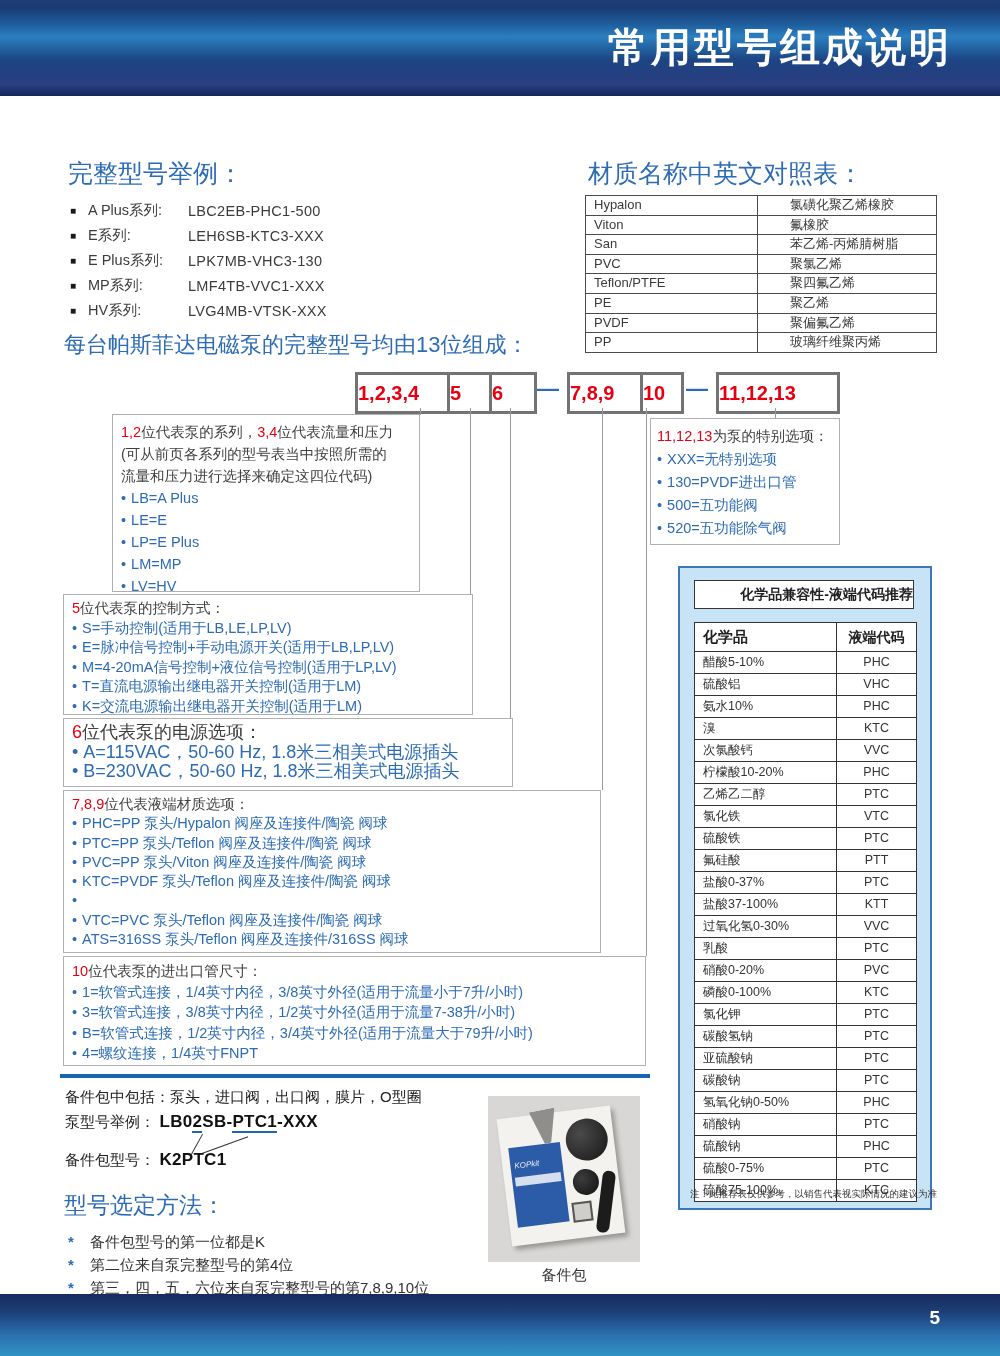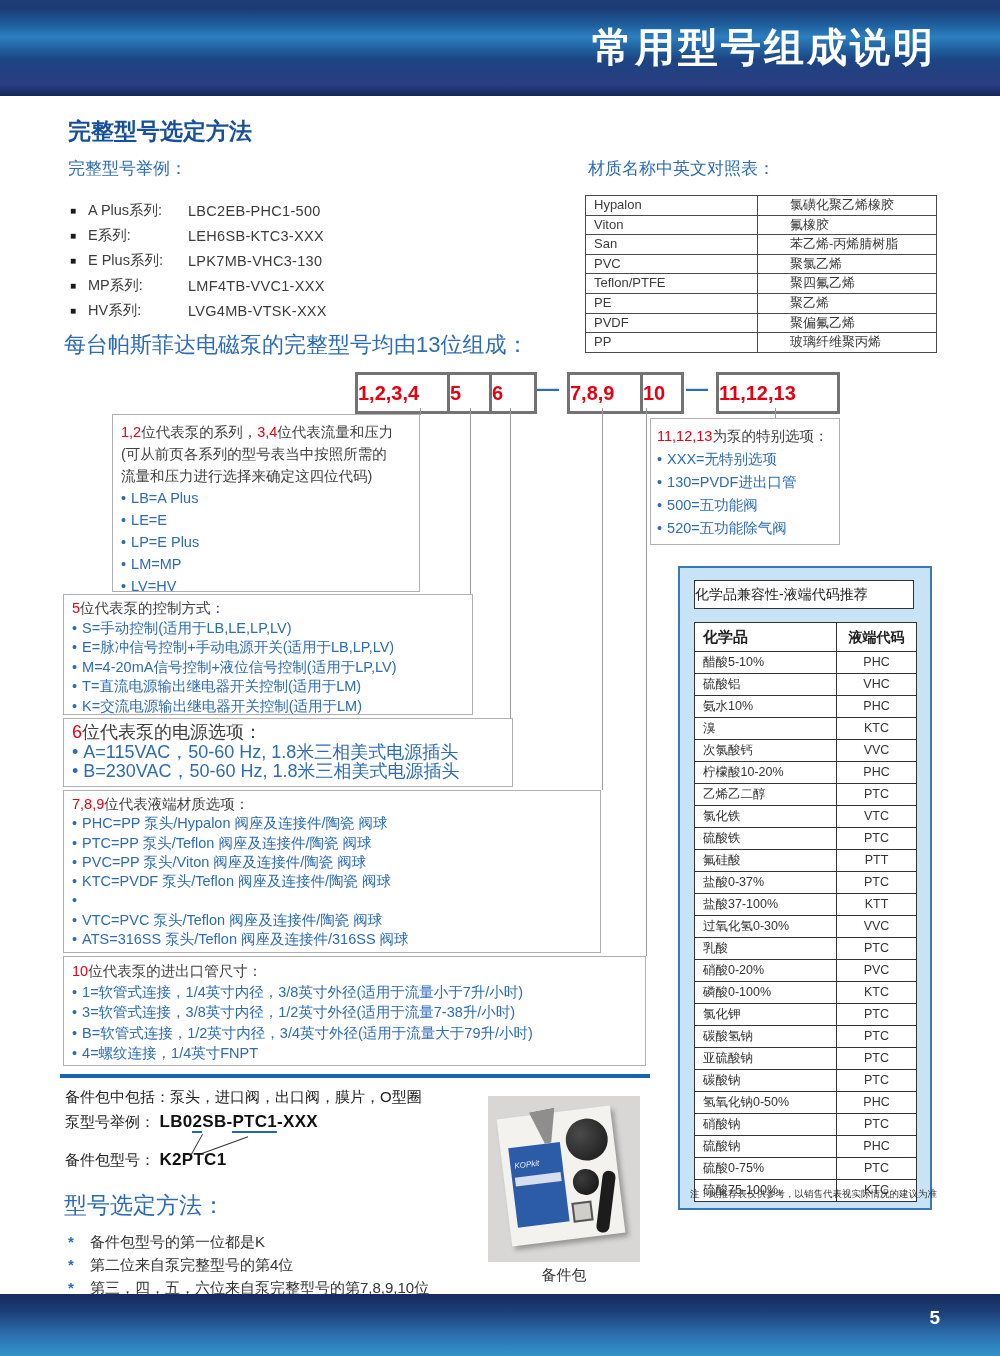--- a/index.html
+++ b/index.html
@@ -3,28 +3,28 @@
 <meta charset="utf-8">
 <style>
   html,body{margin:0;padding:0;background:#fff;}
   .page{position:relative;width:1000px;height:1356px;background:#ffffff;overflow:hidden;
         font-family:"Liberation Sans", sans-serif;}
   .abs{position:absolute;}
 
   
   .banner{left:0;top:0;width:1000px;height:96px;
     background:linear-gradient(180deg,#203e77 0%,#1a3a74 8%,#1f5f9e 26%,#2c7ec0 38%,#2468a6 48%,#1d4584 62%,#253f80 78%,#2a3f82 88%,#15265c 100%);}
-  .banner-title{position:absolute;right:64px;top:20px;color:#ffffff;font-size:40px;font-weight:bold;letter-spacing:3px;}
+  .banner-title{position:absolute;right:48px;top:20px;color:#ffffff;font-size:40px;font-weight:bold;letter-spacing:3px;}
   .footer{left:0;top:1294px;width:1000px;height:62px;
     background:linear-gradient(180deg,#182a5e 0%,#1d4079 30%,#2b6fae 65%,#2f94c6 100%);}
   .page-num{position:absolute;right:60px;top:13px;color:#fff;font-size:19px;font-weight:bold;}
 
   
   .h-darkblue{color:#164f9a;font-size:23px;font-weight:bold;}
-  .h-blue{color:#2d6cb5;font-size:17px;}
+  .h-blue{color:#2d6cb5;font-size:25px;}
   .h-blue-big{color:#2d6cb5;font-size:22px;}
 
   
   .ex-row{display:flex;align-items:center;height:25px;font-size:14.5px;color:#3c3c3c;}
   .ex-bullet{width:18px;font-size:10px;color:#1a1a1a;}
   .ex-label{width:100px;}
   .ex-model{letter-spacing:0.3px;}
 
   
   .mat-table{left:585px;top:195px;width:350px;border:1px solid #4a4a4a;}
@@ -43,21 +43,21 @@
   
   .ebox{border:1px solid #b0b0b0;background:#fff;box-sizing:border-box;}
   .ebox-line{color:#3f3f3f;}
   .red{color:#e60012;}
   .blue-item{display:flex;color:#2d6cb5;}
   .dot{margin-right:5px;}
 
   
   .panel{left:678px;top:566px;width:254px;height:644px;background:#c9e3f6;border:2px solid #3e77b8;box-sizing:border-box;}
   .panel-title{position:absolute;left:14px;top:12px;width:218px;height:27px;background:#fff;border:1px solid #333;
-               text-align:left;line-height:27px;font-size:14px;font-weight:normal;color:#222;}
+               text-align:right;line-height:27px;font-size:14px;font-weight:bold;color:#222;}
   .chem-table{position:absolute;left:14px;top:54px;width:223px;background:#fff;border:1px solid #333;box-sizing:border-box;}
   .chem-head{display:grid;grid-template-columns:142px 1fr;height:28px;line-height:28px;border-bottom:1px solid #333;}
   .chem-head .c1{padding-left:8px;font-size:15px;font-weight:bold;color:#222;border-right:1px solid #333;}
   .chem-head .c2{text-align:center;font-size:14px;font-weight:bold;color:#222;}
   .chem-row{display:grid;grid-template-columns:142px 1fr;height:21px;line-height:21px;font-size:12.5px;color:#333;}
   .chem-row:not(:last-of-type){border-bottom:1px solid #333;}
   .chem-row .c1{padding-left:8px;border-right:1px solid #333;overflow:hidden;white-space:nowrap;}
   .chem-row .c2{text-align:center;}
   .panel-note{position:absolute;left:10px;top:620px;width:238px;font-size:9.5px;color:#333;white-space:nowrap;}
 
@@ -91,21 +91,20 @@
 </style>
 </head>
 <body>
 
 <div class="page">
 
   <div class="abs banner">
     <div class="banner-title">常用型号组成说明</div>
   </div>
 
-  <div class="abs h-darkblue" style="left:68px;top:116px;">完整型号选定方法</div>
   <div class="abs h-blue" style="left:68px;top:157px;">完整型号举例：</div>
 
   <div class="abs" style="left:70px;top:198px;">
 
       <div class="ex-row">
         <span class="ex-bullet">■</span>
         <span class="ex-label">A Plus系列:</span>
         <span class="ex-model">LBC2EB-PHC1-500</span>
       </div>
 

